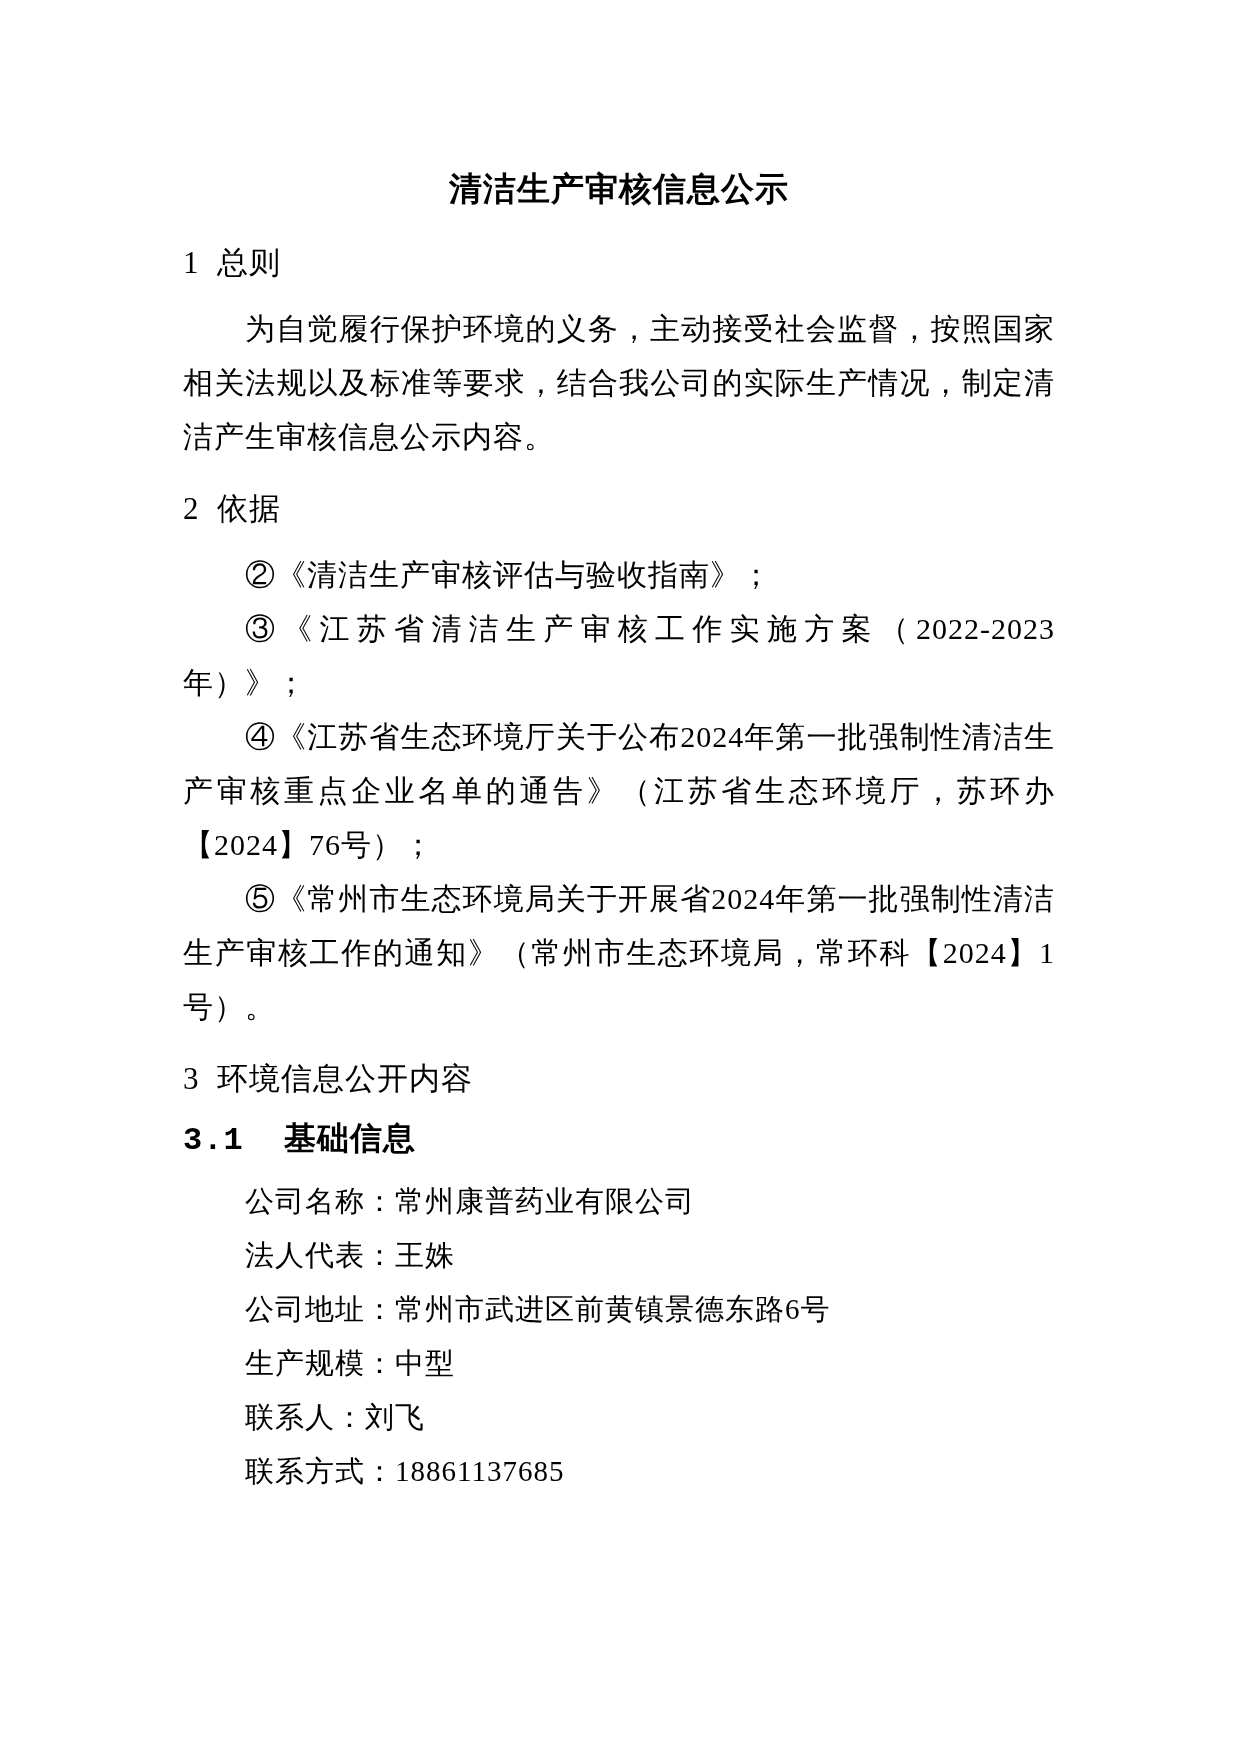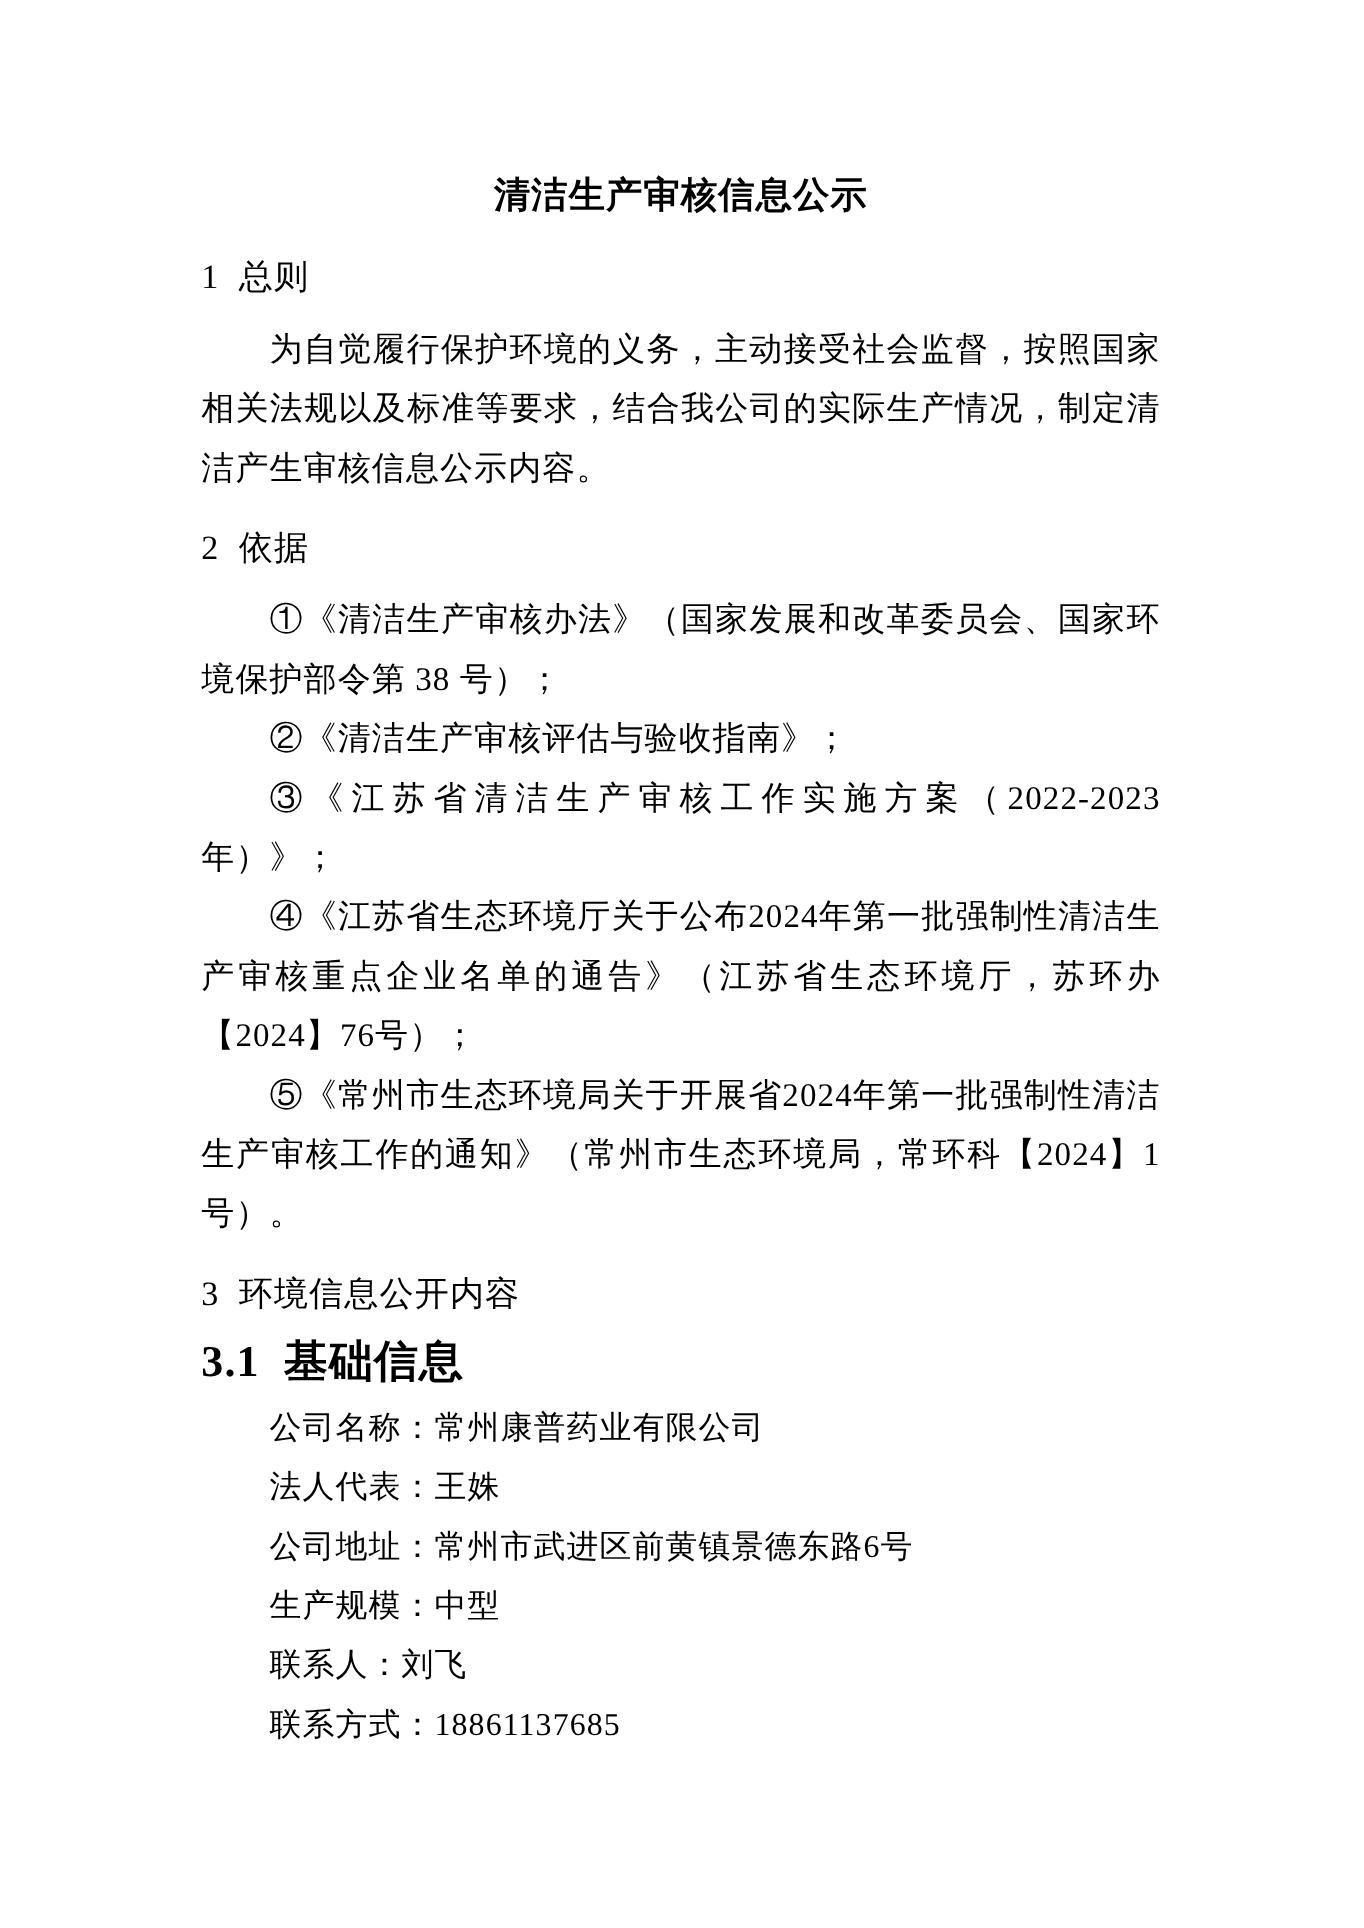--- a/index.html
+++ b/index.html
@@ -20,39 +20,40 @@
     width: 1240px;
     height: 1753px;
     padding: 150px 185px 0 183px;
     background: #ffffff;
   }
   .doc-title {
     font-size: 33px;
     font-weight: 700;
     text-align: center;
     line-height: 46px;
-    margin: 5px 0 28px 0;
+    margin: 16px 0 28px 0;
     letter-spacing: 1px;
     white-space: pre-wrap;
   }
   .h-level1 {
     font-size: 31px;
     font-weight: 400;
     line-height: 46px;
     margin: 22px 0 16px 0;
     letter-spacing: 1px;
     white-space: pre-wrap;
   }
   .h-level2 {
-    font-size: 40px;
+    font-size: 32px;
     font-weight: 700;
     line-height: 46px;
     margin: 16px 0 10px 0;
     letter-spacing: 1px;
     white-space: pre-wrap;
+    font-family: Liberation Mono, monospace;
   }
   .body-par {
     font-size: 30px;
     line-height: 54px;
     text-align: justify;
     text-indent: 62px;
     letter-spacing: 1px;
     margin: 0;
   }
   .info-line {
@@ -76,21 +77,20 @@
 
   <div class="doc-title"><span>清洁生产审核信息公示</span></div>
 
   <div class="h-level1">1  总则</div>
 
   <p class="body-par">为自觉履行保护环境的义务，主动接受社会监督，按照国家相关法规以及标准等要求，结合我公司的实际生产情况，制定清洁产生审核信息公示内容。</p>
 
   <div class="h-level1">2  依据</div>
 
   <div class="basis-list">
-    <p class="body-par">①《清洁生产审核办法》（国家发展和改革委员会、国家环境保护部令第 38 号）；</p>
     <p class="body-par">②《清洁生产审核评估与验收指南》；</p>
     <p class="body-par">③《江苏省清洁生产审核工作实施方案（2022-2023年）》；</p>
     <p class="body-par">④《江苏省生态环境厅关于公布2024年第一批强制性清洁生产审核重点企业名单的通告》（江苏省生态环境厅，苏环办【2024】76号）；</p>
     <p class="body-par">⑤《常州市生态环境局关于开展省2024年第一批强制性清洁生产审核工作的通知》（常州市生态环境局，常环科【2024】1号）。</p>
   </div>
 
   <div class="h-level1">3  环境信息公开内容</div>
 
   <div class="h-level2">3.1  基础信息</div>
 

